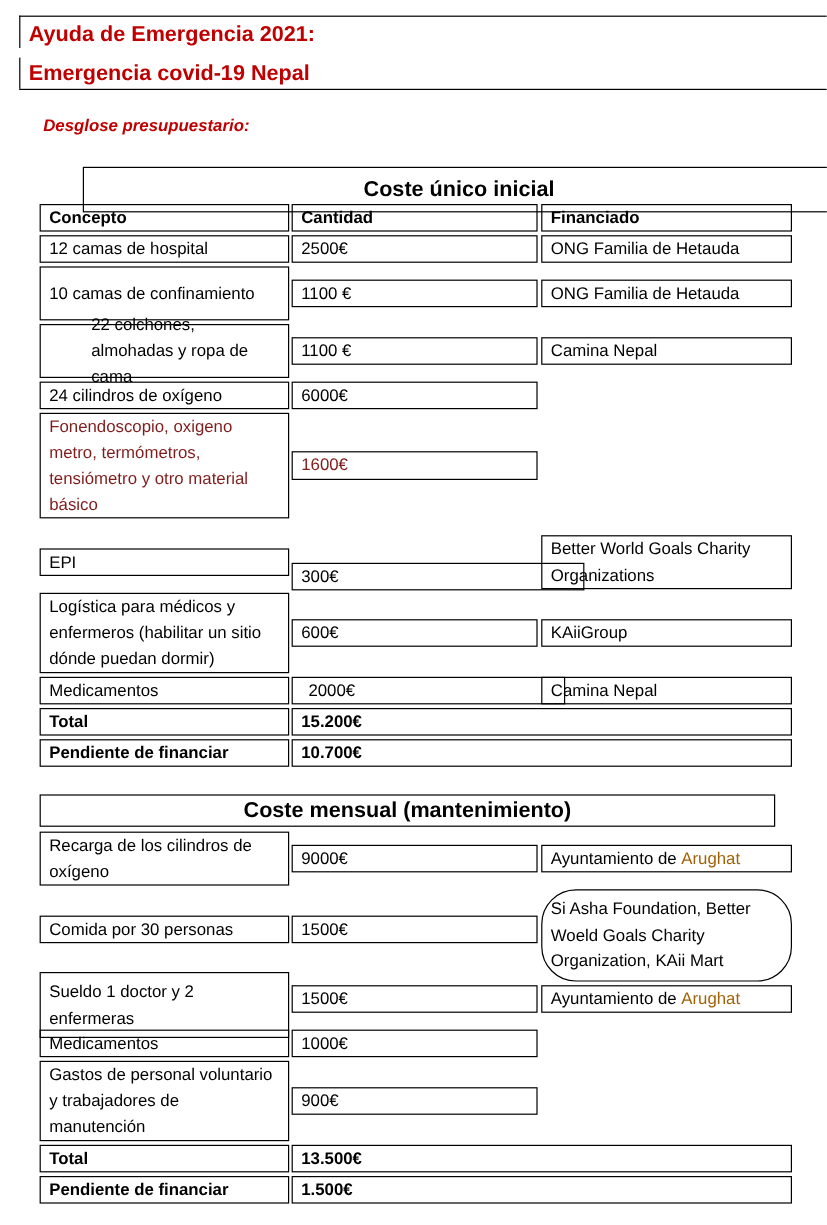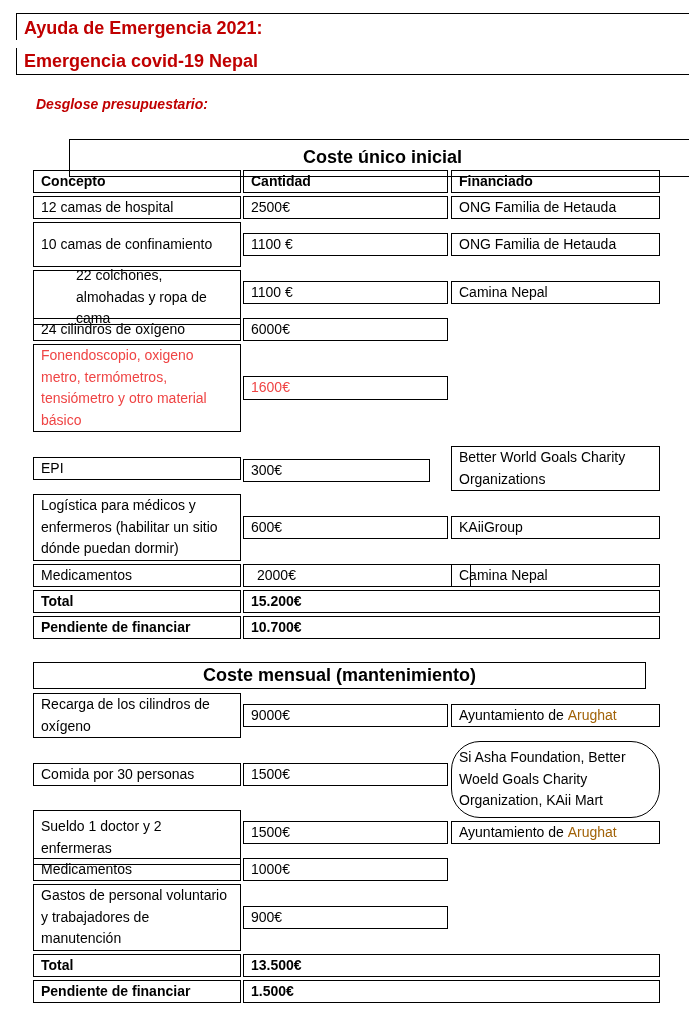--- a/index.html
+++ b/index.html
@@ -6,21 +6,21 @@
   body { width:689px; height:1021px; position:relative; overflow:hidden;
          font-family:"Liberation Sans", sans-serif; color:#000; }
   .hdr { position:absolute; left:16px; right:0; border-top:1px solid #000; }
   .hdr-line { position:absolute; left:16px; border-left:1px solid #000; }
   .title { position:absolute; left:24px; font-weight:bold; font-size:18px; color:#c00000; }
   .subtitle { position:absolute; left:36px; top:96px; font-weight:bold; font-style:italic; font-size:14px; color:#c00000; }
   .box { position:absolute; border:1px solid #000; box-sizing:border-box;
          font-size:14px; line-height:21.5px; padding:0 7px; display:flex; align-items:center; }
   .box.bold { font-weight:bold; }
   .box.center { justify-content:center; font-size:18px; font-weight:bold; }
-  .red { color:#ef4444; }
+  .red { color:#7f1d1d; }
   .grey { color:#a16207; }
 </style>
 </head>
 <body>
 
 <div class="hdr" style="top:13px;"></div>
 <div class="hdr-line" style="top:13px;height:27px;"></div>
 <div class="hdr-line" style="top:48px;height:26px;"></div>
 <div class="hdr" style="top:74px;"></div>
 <div class="title" style="top:18px;">Ayuda de Emergencia 2021:</div>
@@ -34,32 +34,32 @@
 <div class="box bold" style="left:451px;top:170px;width:209px;height:23px;">Financiado</div>
 
 <div class="box" style="left:33px;top:196px;width:208px;height:23px;">12 camas de hospital</div>
 <div class="box" style="left:243px;top:196px;width:205px;height:23px;">2500€</div>
 <div class="box" style="left:451px;top:196px;width:209px;height:23px;">ONG Familia de Hetauda</div>
 
 <div class="box" style="left:33px;top:222px;width:208px;height:45px;">10 camas de confinamiento</div>
 <div class="box" style="left:243px;top:233px;width:205px;height:23px;">1100 €</div>
 <div class="box" style="left:451px;top:233px;width:209px;height:23px;">ONG Familia de Hetauda</div>
 
-<div class="box" style="left:33px;top:270px;width:208px;height:55px;padding-left:42px;">22 colchones, almohadas y ropa de cama</div>
+<div class="box" style="left:33px;top:270px;width:208px;height:45px;padding-left:42px;">22 colchones, almohadas y ropa de cama</div>
 <div class="box" style="left:243px;top:281px;width:205px;height:23px;">1100 €</div>
 <div class="box" style="left:451px;top:281px;width:209px;height:23px;">Camina Nepal</div>
 
 <div class="box" style="left:33px;top:318px;width:208px;height:23px;">24 cilindros de oxígeno</div>
 <div class="box" style="left:243px;top:318px;width:205px;height:23px;">6000€</div>
 
 <div class="box red" style="left:33px;top:344px;width:208px;height:88px;">Fonendoscopio, oxigeno metro, termómetros, tensiómetro y otro material básico</div>
 <div class="box red" style="left:243px;top:376px;width:205px;height:24px;">1600€</div>
 
 <div class="box" style="left:33px;top:457px;width:208px;height:23px;">EPI</div>
-<div class="box" style="left:243px;top:459px;width:187px;height:23px;">300€</div>
+<div class="box" style="left:243px;top:469px;width:244px;height:23px;">300€</div>
 <div class="box" style="left:451px;top:446px;width:209px;height:45px;">Better World Goals Charity Organizations</div>
 
 <div class="box" style="left:33px;top:494px;width:208px;height:67px;">Logística para médicos y enfermeros (habilitar un sitio dónde puedan dormir)</div>
 <div class="box" style="left:243px;top:516px;width:205px;height:23px;">600€</div>
 <div class="box" style="left:451px;top:516px;width:209px;height:23px;">KAiiGroup</div>
 
 <div class="box" style="left:33px;top:564px;width:208px;height:23px;">Medicamentos</div>
 <div class="box" style="left:243px;top:564px;width:228px;height:23px;padding-left:13px;">2000€</div>
 <div class="box" style="left:451px;top:564px;width:209px;height:23px;">Camina Nepal</div>
 

